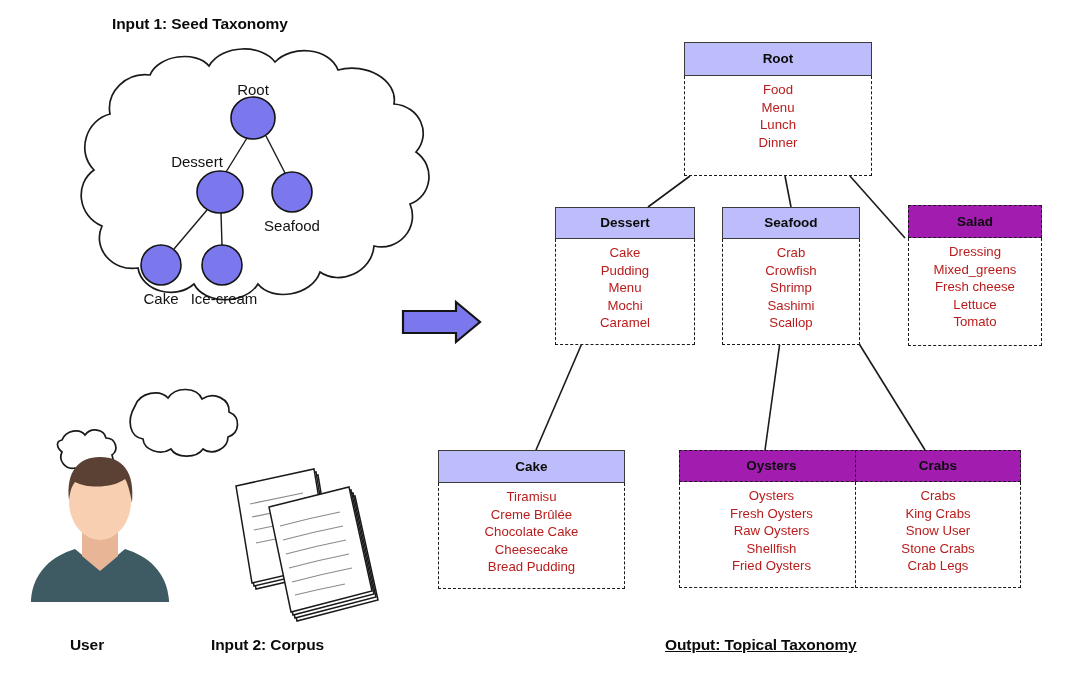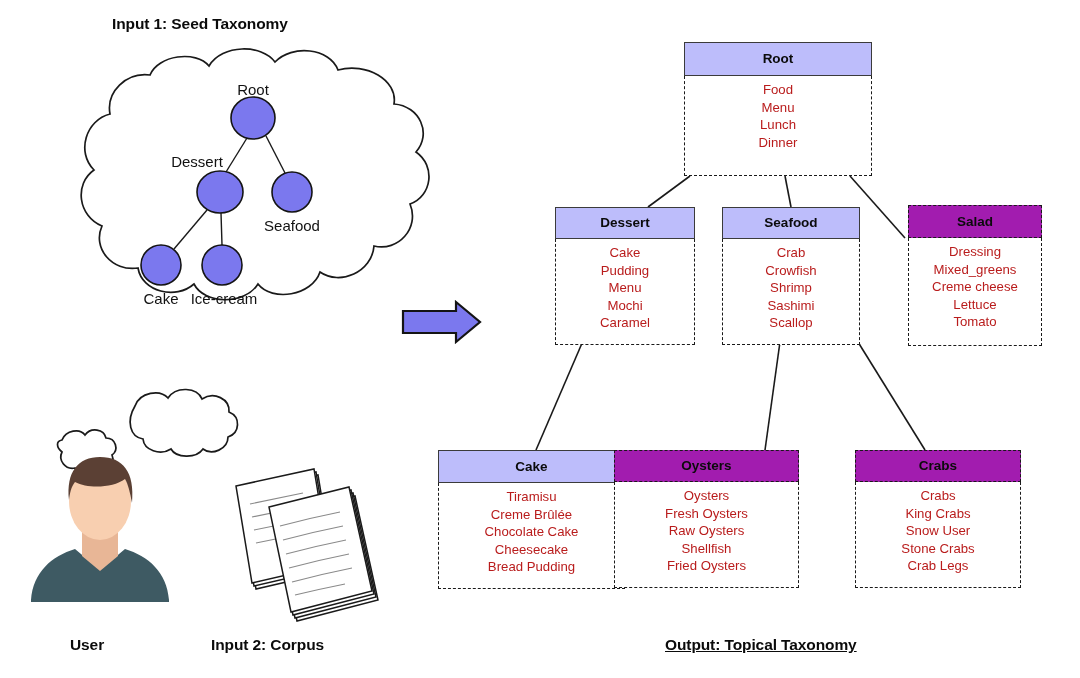--- a/index.html
+++ b/index.html
@@ -246,36 +246,36 @@
         <div class="term">Shrimp</div>
         <div class="term">Sashimi</div>
         <div class="term">Scallop</div>
       </div>
     </div>
     <div class="node plain" style="left: 908px; top: 205px; width: 134px;">
       <div class="hdr" style="height: 33px;">Salad</div>
       <div class="body" style="height: 108px;">
         <div class="term">Dressing</div>
         <div class="term">Mixed_greens</div>
-        <div class="term">Creme cheese</div>
+        <div class="term">Fresh cheese</div>
         <div class="term">Lettuce</div>
         <div class="term">Tomato</div>
       </div>
     </div>
     <div class="node filled" style="left: 438px; top: 450px; width: 187px;">
       <div class="hdr" style="height: 33px;">Cake</div>
       <div class="body" style="height: 106px;">
         <div class="term">Tiramisu</div>
         <div class="term">Creme Brûlée</div>
         <div class="term">Chocolate Cake</div>
         <div class="term">Cheesecake</div>
         <div class="term">Bread Pudding</div>
       </div>
     </div>
-    <div class="node plain" style="left: 614px; top: 450px; width: 185px;">
+    <div class="node plain" style="left: 679px; top: 450px; width: 185px;">
       <div class="hdr" style="height: 32px;">Oysters</div>
       <div class="body" style="height: 106px;">
         <div class="term">Oysters</div>
         <div class="term">Fresh Oysters</div>
         <div class="term">Raw Oysters</div>
         <div class="term">Shellfish</div>
         <div class="term">Fried Oysters</div>
       </div>
     </div>
     <div class="node plain" style="left: 855px; top: 450px; width: 166px;">

